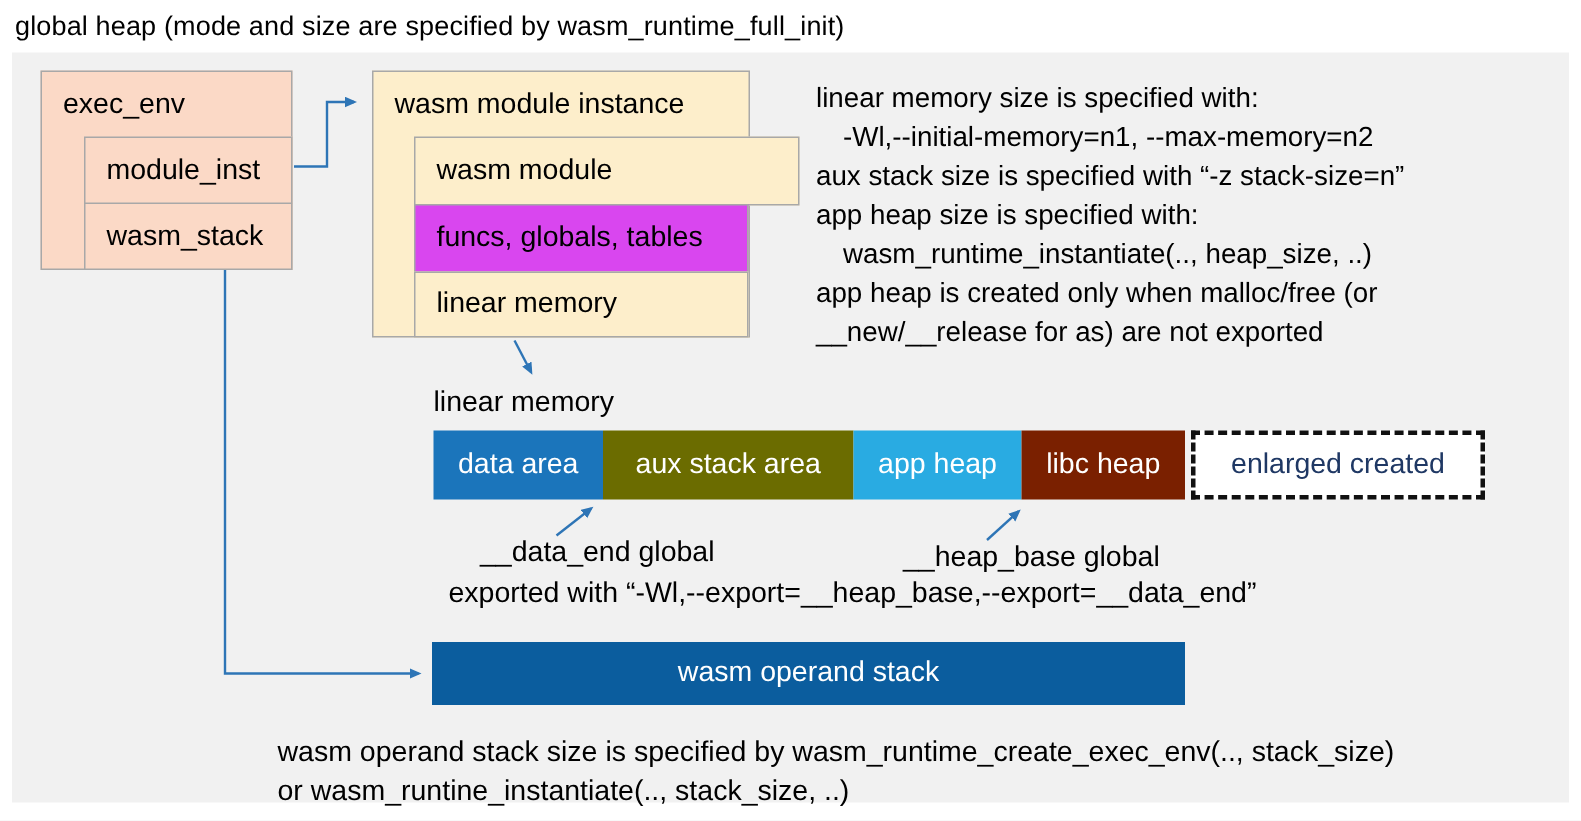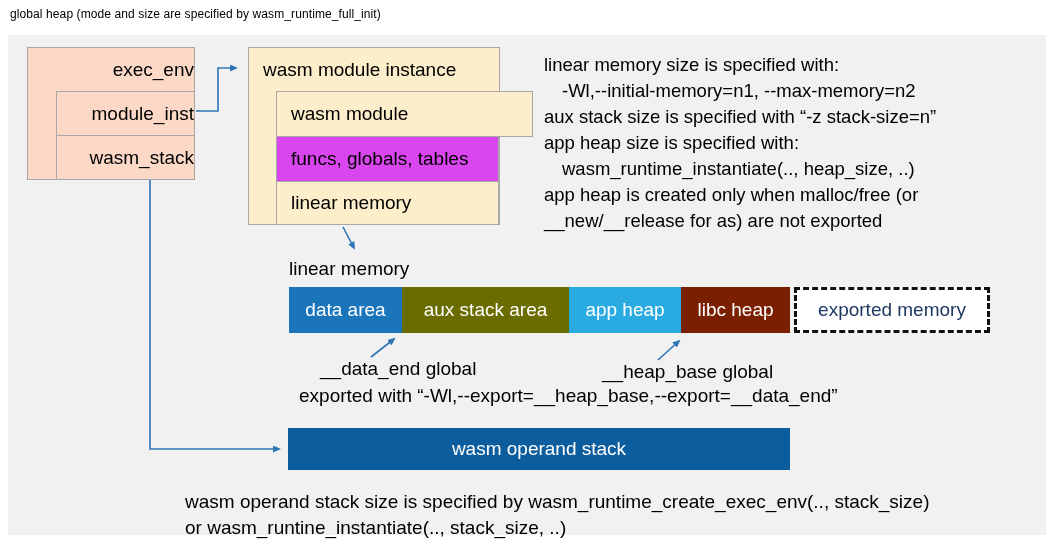--- a/index.html
+++ b/index.html
@@ -2,21 +2,21 @@
 <html><head>
 <meta charset="utf-8">
 <style>
   html,body{margin:0;padding:0;}
   body{
     width:1054px;height:547px;position:relative;background:#ffffff;
     font-family:"Liberation Sans","DejaVu Sans",sans-serif;color:#000;
     overflow:hidden;
   }
   .abs{position:absolute;}
-  #title{left:10px;top:7px;font-size:12px;letter-spacing:.1px;}
+  #title{left:10px;top:7px;font-size:18px;letter-spacing:.1px;}
   #panel{left:8px;top:35px;width:1038px;height:500px;}
 
   
   #exec-box{left:27px;top:47px;width:168px;height:133px;border:1px solid #a8a8a8;box-sizing:border-box;font-size:19px;}
   #exec-box .hdr{height:44px;line-height:44px;padding-left:14px;}
   .subrow{position:absolute;border:1px solid #a8a8a8;box-sizing:border-box;padding-left:14px;}
   #exec-row0{left:28px;top:43px;width:139px;height:45px;line-height:43px;}
   #exec-row1{left:28px;top:87px;width:139px;height:45px;line-height:43px;}
 
   
@@ -51,21 +51,21 @@
 
   #connectors{left:0;top:0;width:1054px;height:547px;pointer-events:none;}
 </style>
 </head>
 <body>
 
 <div class="abs" id="title">global heap (mode and size are specified by wasm_runtime_full_init)</div>
 
 <div class="abs" id="panel" style="background-color: rgb(241, 241, 241);"></div>
 
-<div class="abs" id="exec-box" style="background-color: rgb(251, 217, 198); text-align: right;">
+<div class="abs" id="exec-box" style="background-color: rgb(251, 217, 198);">
   <div class="hdr">exec_env</div>
   <div class="subrow" id="exec-row1" style="background-color: rgb(251, 217, 198);">wasm_stack</div>
   <div class="subrow" id="exec-row0" style="background-color: rgb(251, 217, 198);">module_inst</div>
 </div>
 
 <div class="abs" id="mi-box" style="background-color: rgb(253, 238, 203);">
   <div class="hdr">wasm module instance</div>
   <div class="subrow" id="mi-row0" style="background-color: rgb(253, 238, 203);">wasm module</div>
   <div class="subrow" id="mi-row1" style="background-color: #d946ef;">funcs, globals, tables</div>
   <div class="subrow" id="mi-row2" style="background-color: rgb(253, 238, 203);">linear memory</div>
@@ -79,21 +79,21 @@
   <div class="indent">wasm_runtime_instantiate(.., heap_size, ..)</div>
   <div>app heap is created only when malloc/free (or</div>
   <div>__new/__release for as) are not exported</div>
 </div>
 
 <div class="abs" id="lm-label">linear memory</div>
 <div class="abs seg" id="seg0" style="background-color: rgb(27, 117, 187);">data area</div>
 <div class="abs seg" id="seg1" style="background-color: rgb(107, 108, 0);">aux stack area</div>
 <div class="abs seg" id="seg2" style="background-color: rgb(41, 171, 226);">app heap</div>
 <div class="abs seg" id="seg3" style="background-color: rgb(122, 32, 0);">libc heap</div>
-<div class="abs" id="enlarged" style="color: rgb(31, 56, 100);">exported memory</div>
+<div class="abs" id="enlarged" style="color: rgb(31, 56, 100);">enlarged created</div>
 
 <div class="abs" id="ann-data-end">__data_end global</div>
 <div class="abs" id="ann-heap-base">__heap_base global</div>
 <div class="abs" id="ann-exported">exported with “-Wl,--export=__heap_base,--export=__data_end”</div>
 
 <div class="abs" id="op-bar" style="background-color: rgb(11, 93, 158);">wasm operand stack</div>
 <div class="abs" id="op-notes">
   <div>wasm operand stack size is specified by wasm_runtime_create_exec_env(.., stack_size)</div>
   <div>or wasm_runtine_instantiate(.., stack_size, ..)</div>
 </div>

